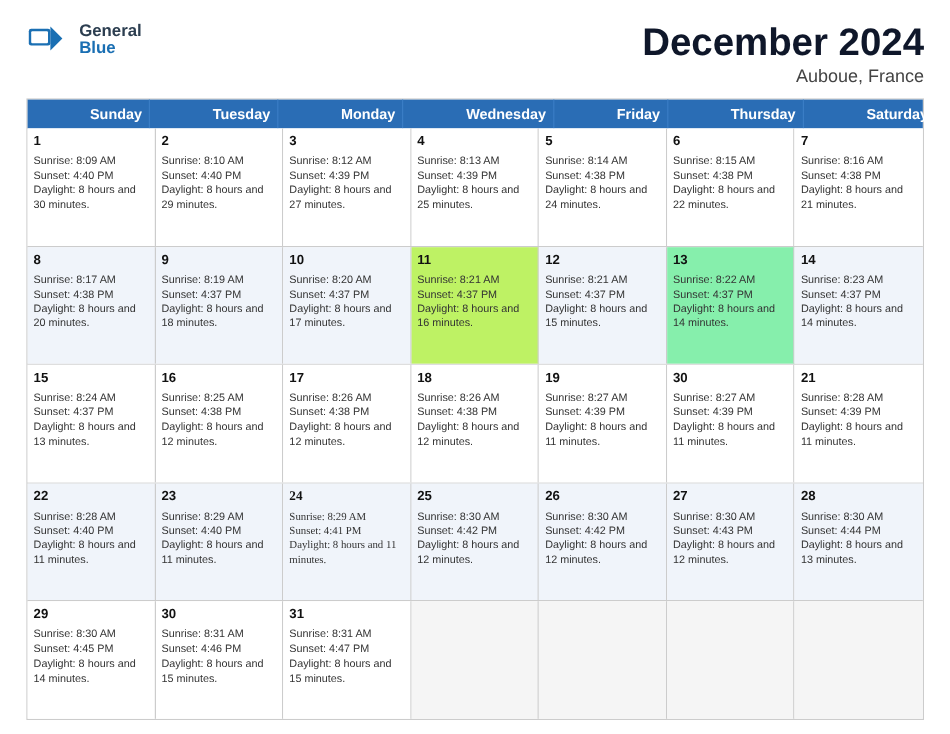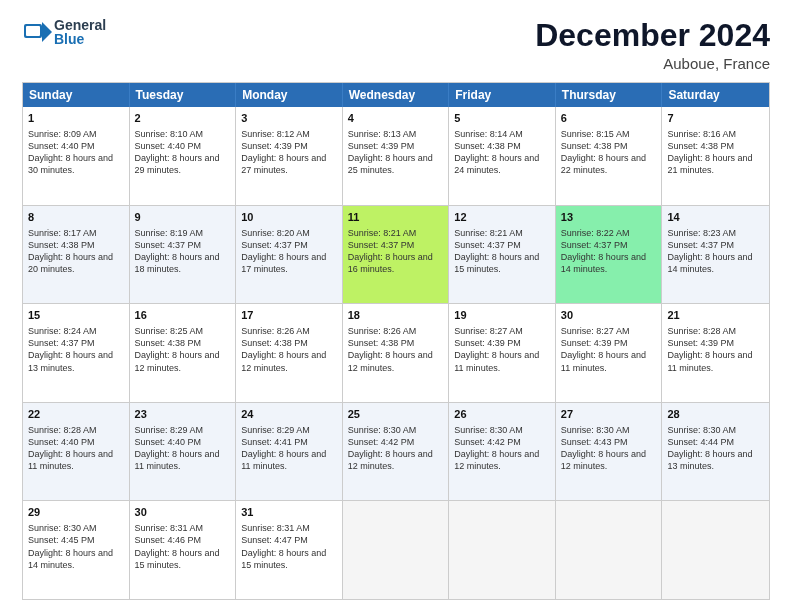--- a/index.html
+++ b/index.html
@@ -53,20 +53,21 @@
       grid-template-columns: repeat(7, 1fr);
       background: #2a6db5;
     }
     .cal-header-cell {
       color: #fff;
       font-size: 12px;
       font-weight: bold;
       padding: 5px 6px;
       text-align: left;
       border-right: 1px solid #3a7dc5;
+      margin-left: 46px;
     }
     .cal-header-cell:last-child { border-right: none; }
     .cal-body {
       display: flex;
       flex-direction: column;
       flex: 1;
     }
     .cal-row {
       display: grid;
       grid-template-columns: repeat(7, 1fr);
@@ -98,21 +99,21 @@
     .cal-row:nth-child(odd) .cal-cell:not(.empty) {
       background: #fff;
     }
   </style>
 </head>
 <body>
 
 <div class="page">
   <div class="header">
     <div class="logo">
-      <div style="display:flex;gap:0">
+      <div style="display:flex;gap:12px">
         <svg width="32" height="28" viewBox="0 0 32 28">
           <rect x="2" y="6" width="18" height="14" rx="2" fill="#1a6fb3"></rect>
           <polygon points="20,4 30,14 20,24" fill="#1a6fb3"></polygon>
           <rect x="4" y="8" width="14" height="10" rx="1" fill="#fff"></rect>
         </svg>
         <div style="display:flex;flex-direction:column;line-height:1">
           <span style="font-size:14px;font-weight:bold;color:#2c3e50">General</span>
           <span style="font-size:14px;font-weight:bold;color:#1a6fb3">Blue</span>
         </div>
       </div>
@@ -157,21 +158,21 @@
           <div class="cal-cell"><span class="day-num">16</span><span>Sunrise: 8:25 AM</span><br><span>Sunset: 4:38 PM</span><br><span>Daylight: 8 hours and 12 minutes.</span></div>
           <div class="cal-cell"><span class="day-num">17</span><span>Sunrise: 8:26 AM</span><br><span>Sunset: 4:38 PM</span><br><span>Daylight: 8 hours and 12 minutes.</span></div>
           <div class="cal-cell"><span class="day-num">18</span><span>Sunrise: 8:26 AM</span><br><span>Sunset: 4:38 PM</span><br><span>Daylight: 8 hours and 12 minutes.</span></div>
           <div class="cal-cell"><span class="day-num">19</span><span>Sunrise: 8:27 AM</span><br><span>Sunset: 4:39 PM</span><br><span>Daylight: 8 hours and 11 minutes.</span></div>
           <div class="cal-cell"><span class="day-num">30</span><span>Sunrise: 8:27 AM</span><br><span>Sunset: 4:39 PM</span><br><span>Daylight: 8 hours and 11 minutes.</span></div>
           <div class="cal-cell"><span class="day-num">21</span><span>Sunrise: 8:28 AM</span><br><span>Sunset: 4:39 PM</span><br><span>Daylight: 8 hours and 11 minutes.</span></div>
         </div>
         <div class="cal-row">
           <div class="cal-cell" style="background: rgb(240, 244, 250);"><span class="day-num">22</span><span>Sunrise: 8:28 AM</span><br><span>Sunset: 4:40 PM</span><br><span>Daylight: 8 hours and 11 minutes.</span></div>
           <div class="cal-cell" style="background: rgb(240, 244, 250);"><span class="day-num">23</span><span>Sunrise: 8:29 AM</span><br><span>Sunset: 4:40 PM</span><br><span>Daylight: 8 hours and 11 minutes.</span></div>
-          <div class="cal-cell" style="background: rgb(240, 244, 250);"><span class="day-num">24</span><span>Sunrise: 8:29 AM</span><br><span>Sunset: 4:41 PM</span><br><span>Daylight: 8 hours and 11 minutes.</span></div>
+          <div class="cal-cell" style="background: rgb(240, 244, 250); font-family: Liberation Serif, serif;"><span class="day-num">24</span><span>Sunrise: 8:29 AM</span><br><span>Sunset: 4:41 PM</span><br><span>Daylight: 8 hours and 11 minutes.</span></div>
           <div class="cal-cell" style="background: rgb(240, 244, 250);"><span class="day-num">25</span><span>Sunrise: 8:30 AM</span><br><span>Sunset: 4:42 PM</span><br><span>Daylight: 8 hours and 12 minutes.</span></div>
           <div class="cal-cell" style="background: rgb(240, 244, 250);"><span class="day-num">26</span><span>Sunrise: 8:30 AM</span><br><span>Sunset: 4:42 PM</span><br><span>Daylight: 8 hours and 12 minutes.</span></div>
           <div class="cal-cell" style="background: rgb(240, 244, 250);"><span class="day-num">27</span><span>Sunrise: 8:30 AM</span><br><span>Sunset: 4:43 PM</span><br><span>Daylight: 8 hours and 12 minutes.</span></div>
           <div class="cal-cell" style="background: rgb(240, 244, 250);"><span class="day-num">28</span><span>Sunrise: 8:30 AM</span><br><span>Sunset: 4:44 PM</span><br><span>Daylight: 8 hours and 13 minutes.</span></div>
         </div>
         <div class="cal-row">
           <div class="cal-cell"><span class="day-num">29</span><span>Sunrise: 8:30 AM</span><br><span>Sunset: 4:45 PM</span><br><span>Daylight: 8 hours and 14 minutes.</span></div>
           <div class="cal-cell"><span class="day-num">30</span><span>Sunrise: 8:31 AM</span><br><span>Sunset: 4:46 PM</span><br><span>Daylight: 8 hours and 15 minutes.</span></div>
           <div class="cal-cell"><span class="day-num">31</span><span>Sunrise: 8:31 AM</span><br><span>Sunset: 4:47 PM</span><br><span>Daylight: 8 hours and 15 minutes.</span></div>
           <div class="cal-cell empty"></div>

